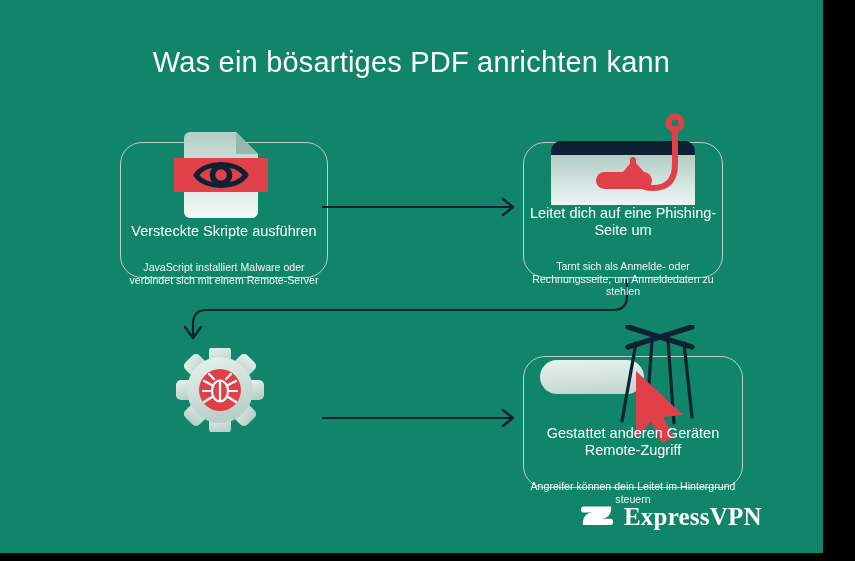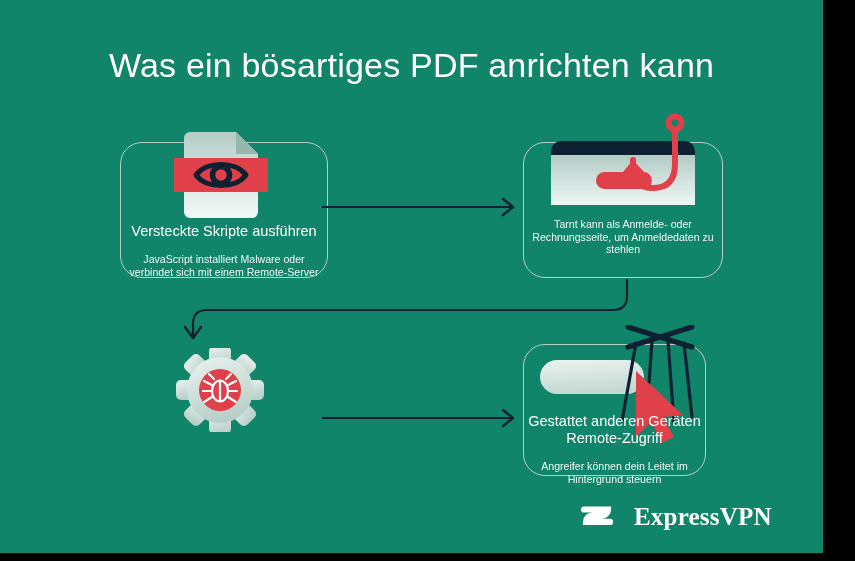--- a/index.html
+++ b/index.html
@@ -30,56 +30,56 @@
   }
 
   
   .title {
     position: absolute;
     left: 0;
     top: 46px;
     width: 823px;
     text-align: center;
     color: #ffffff;
-    font-size: 34px;
+    font-size: 29px;
     font-weight: 400;
     letter-spacing: 0.2px;
     white-space: nowrap;
   }
 
   
   .card {
     position: absolute;
     box-sizing: border-box;
     border: 1.6px solid #b9cfc9;
     border-radius: 22px;
     background: transparent;
   }
   .card-1 { left: 120px; top: 142px; width: 208px; height: 136px; }
   .card-2 { left: 523px; top: 142px; width: 200px; height: 136px; }
   .card-3 { left: 120px; top: 356px; width: 200px; height: 132px; }
-  .card-4 { left: 523px; top: 344px; width: 183px; height: 132px; }
+  .card-4 { left: 523px; top: 356px; width: 220px; height: 132px; }
 
   .card-text {
     position: absolute;
     box-sizing: border-box;
     width: 100%;
     padding: 0 4px;
     text-align: center;
     color: #ffffff;
     z-index: 6;
   }
   .card-title {
     font-size: 14.5px;
     line-height: 17px;
     font-weight: 400;
     color: #ffffff;
   }
   .card-sub {
-    margin-top: 13px;
+    margin-top: 21px;
     font-size: 10.6px;
     line-height: 12.6px;
     font-weight: 400;
     color: #f2f7f6;
   }
   .t1 { top: 80px; }
   .t2 { top: 62px; }
   .t3 { top: 65px; }
   .t4 { top: 68px; }
 
@@ -103,21 +103,21 @@
     z-index: 3;
   }
 
   
   .logo {
     position: absolute;
     left: 580px;
     top: 500px;
     display: flex;
     align-items: center;
-    gap: 20px;
+    gap: 10px;
   }
   .logo-mark { width: 34px; height: 34px; }
   .logo-text {
     color: #ffffff;
     font-family: "Liberation Serif", serif;
     font-size: 25px;
     font-weight: 700;
     letter-spacing: 0.2px;
     white-space: nowrap;
   }
@@ -172,21 +172,22 @@
 
         <g stroke="#0d2133" stroke-width="5" fill="none" stroke-linejoin="round">
           <path d="M22 49 C32 35, 62 35, 72 49 C62 63, 32 63, 22 49 Z"></path>
         </g>
         <circle cx="47" cy="49" r="8.5" fill="none" stroke="#0d2133" stroke-width="5.5"></circle>
       </svg>
     </div>
 
     <div class="card card-2">
       <div class="card-text t2">
-        <div class="card-sub">Tarnt kann als Anmelde- oder Rechnungsseite, um Anmeldedaten zu stehlen</div>
+        <div class="card-title">Leitet dich auf eine Phishing-Seite um</div>
+        <div class="card-sub">Tarnt sich als Anmelde- oder Rechnungsseite, um Anmeldedaten zu stehlen</div>
       </div>
     </div>
 
     <div class="icon-wrap icon-hook">
       <svg viewBox="0 0 205 100" width="205" height="100" xmlns="http://www.w3.org/2000/svg">
         <defs>
           <linearGradient id="winGrad" x1="0" y1="0" x2="0" y2="1">
             <stop offset="0%" stop-color="#b2cbc5"></stop>
             <stop offset="60%" stop-color="#d6e6e2"></stop>
             <stop offset="100%" stop-color="#eef5f3"></stop>

